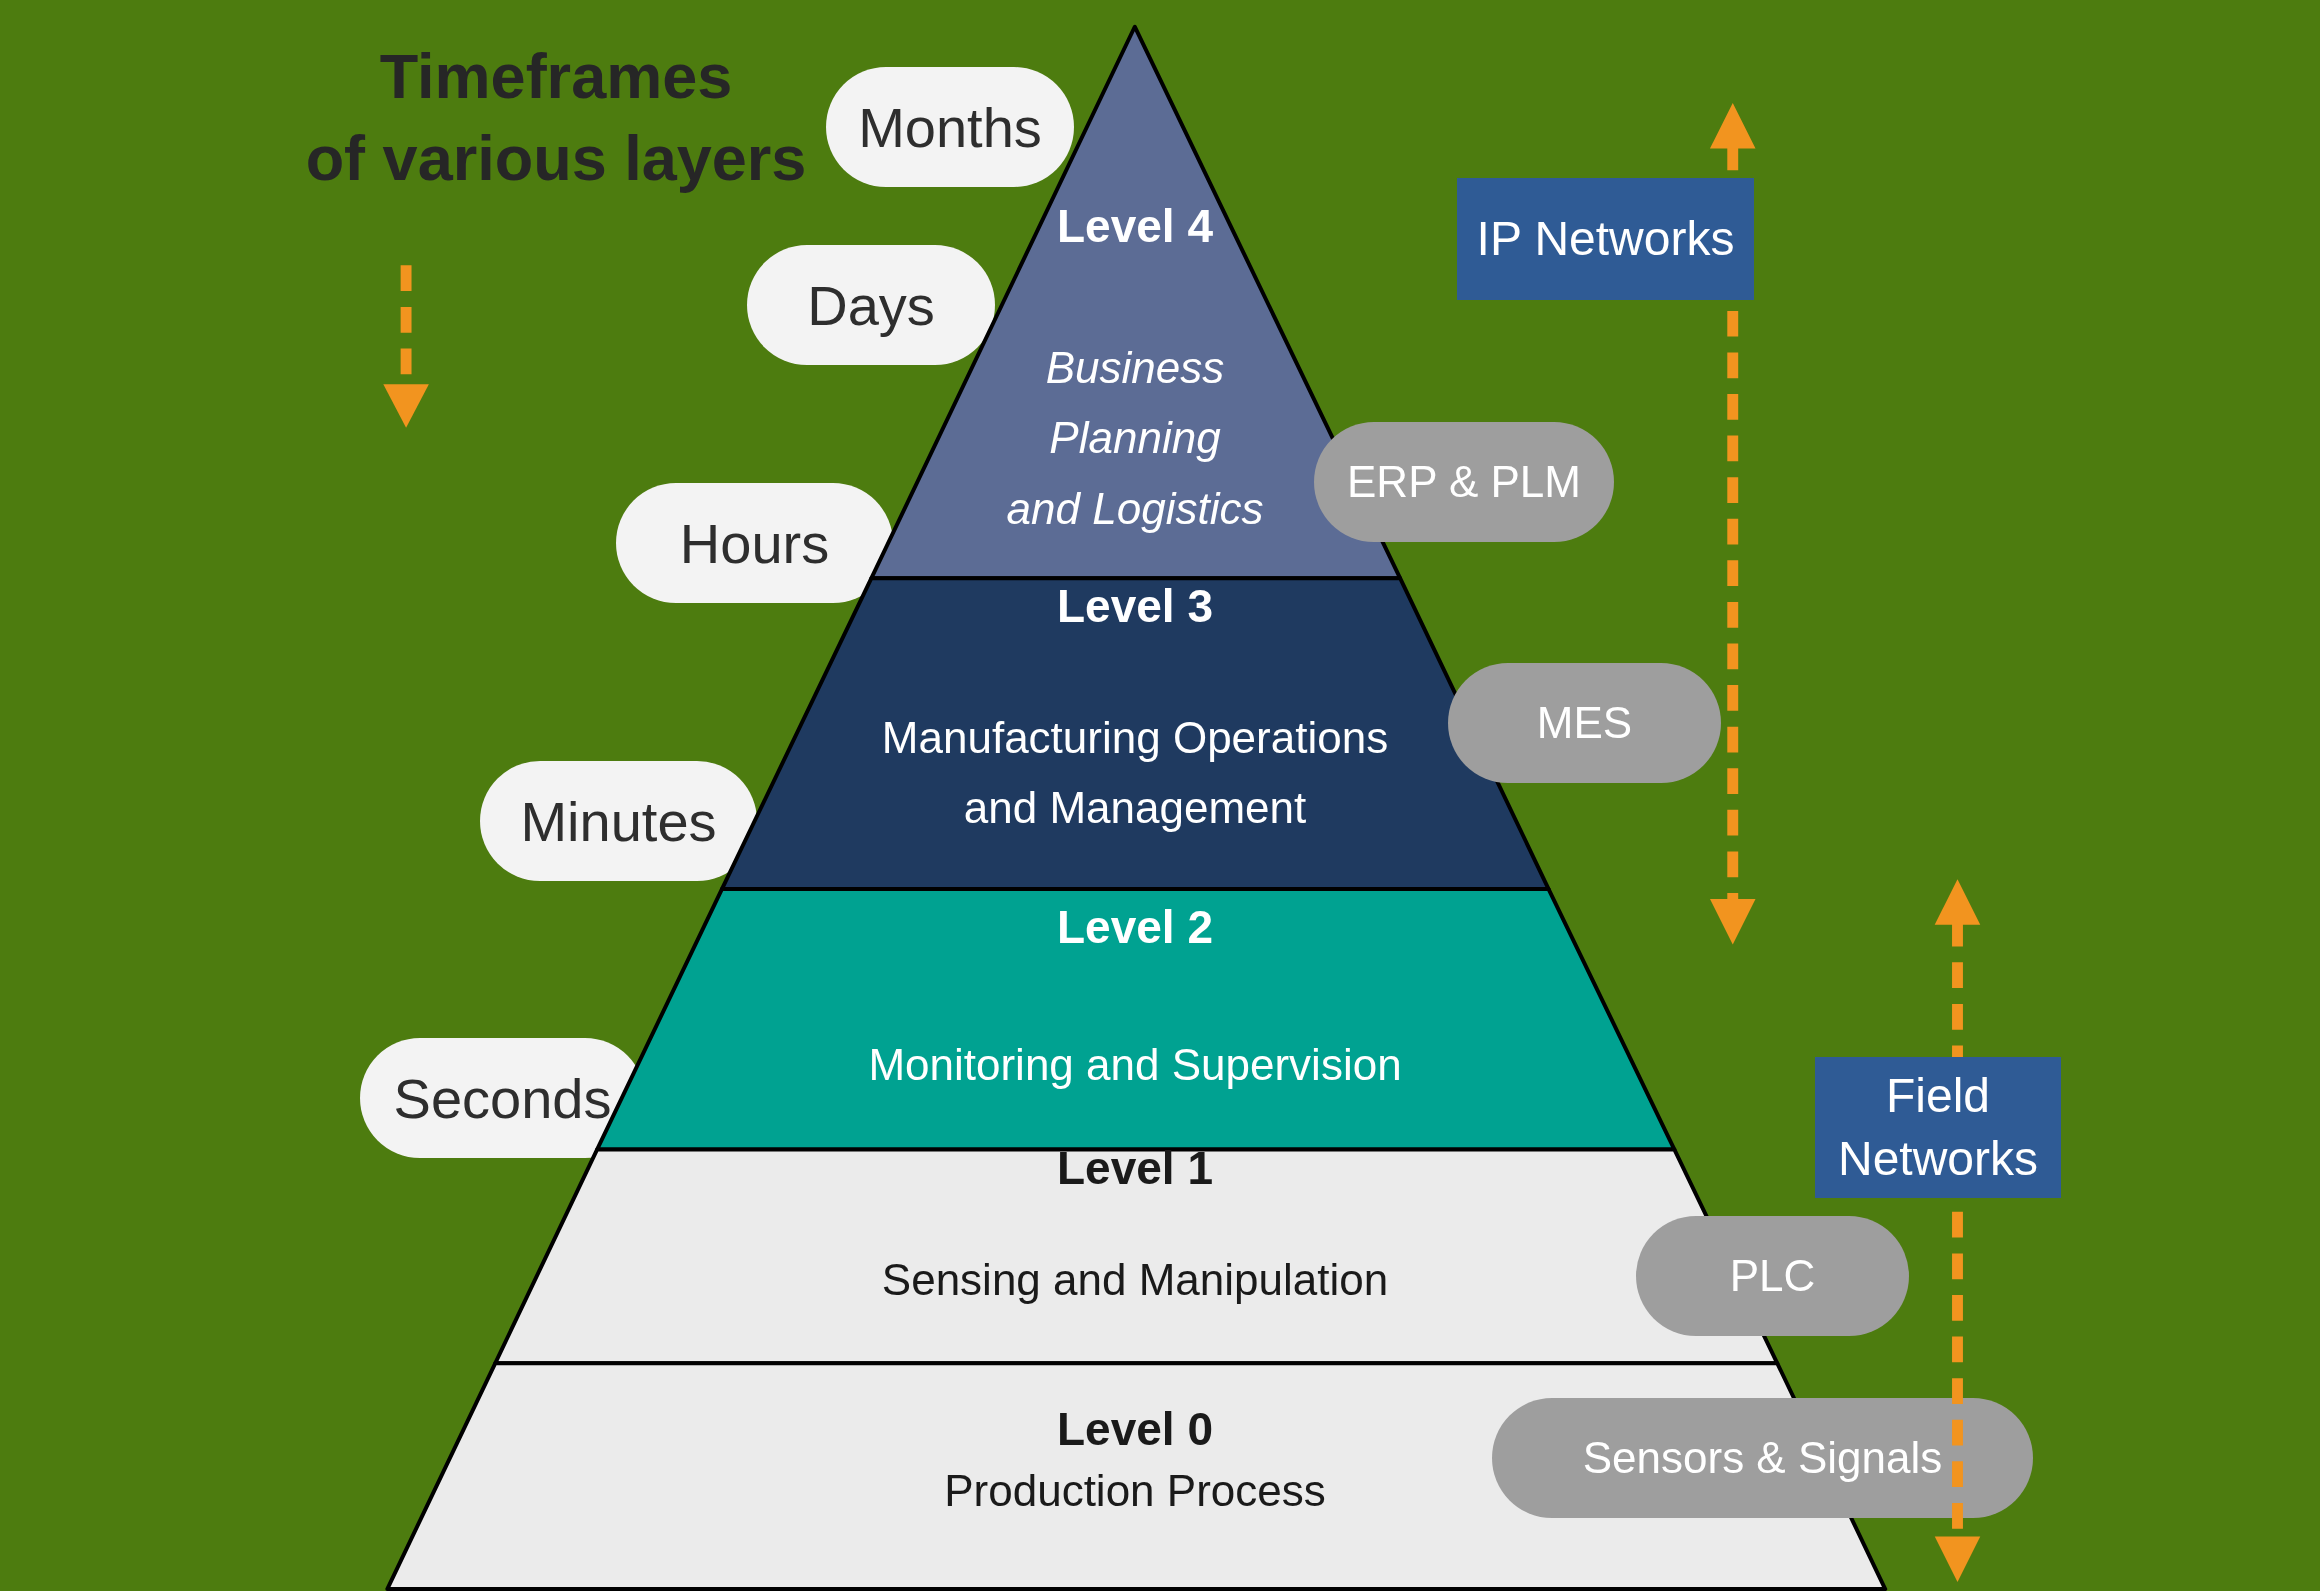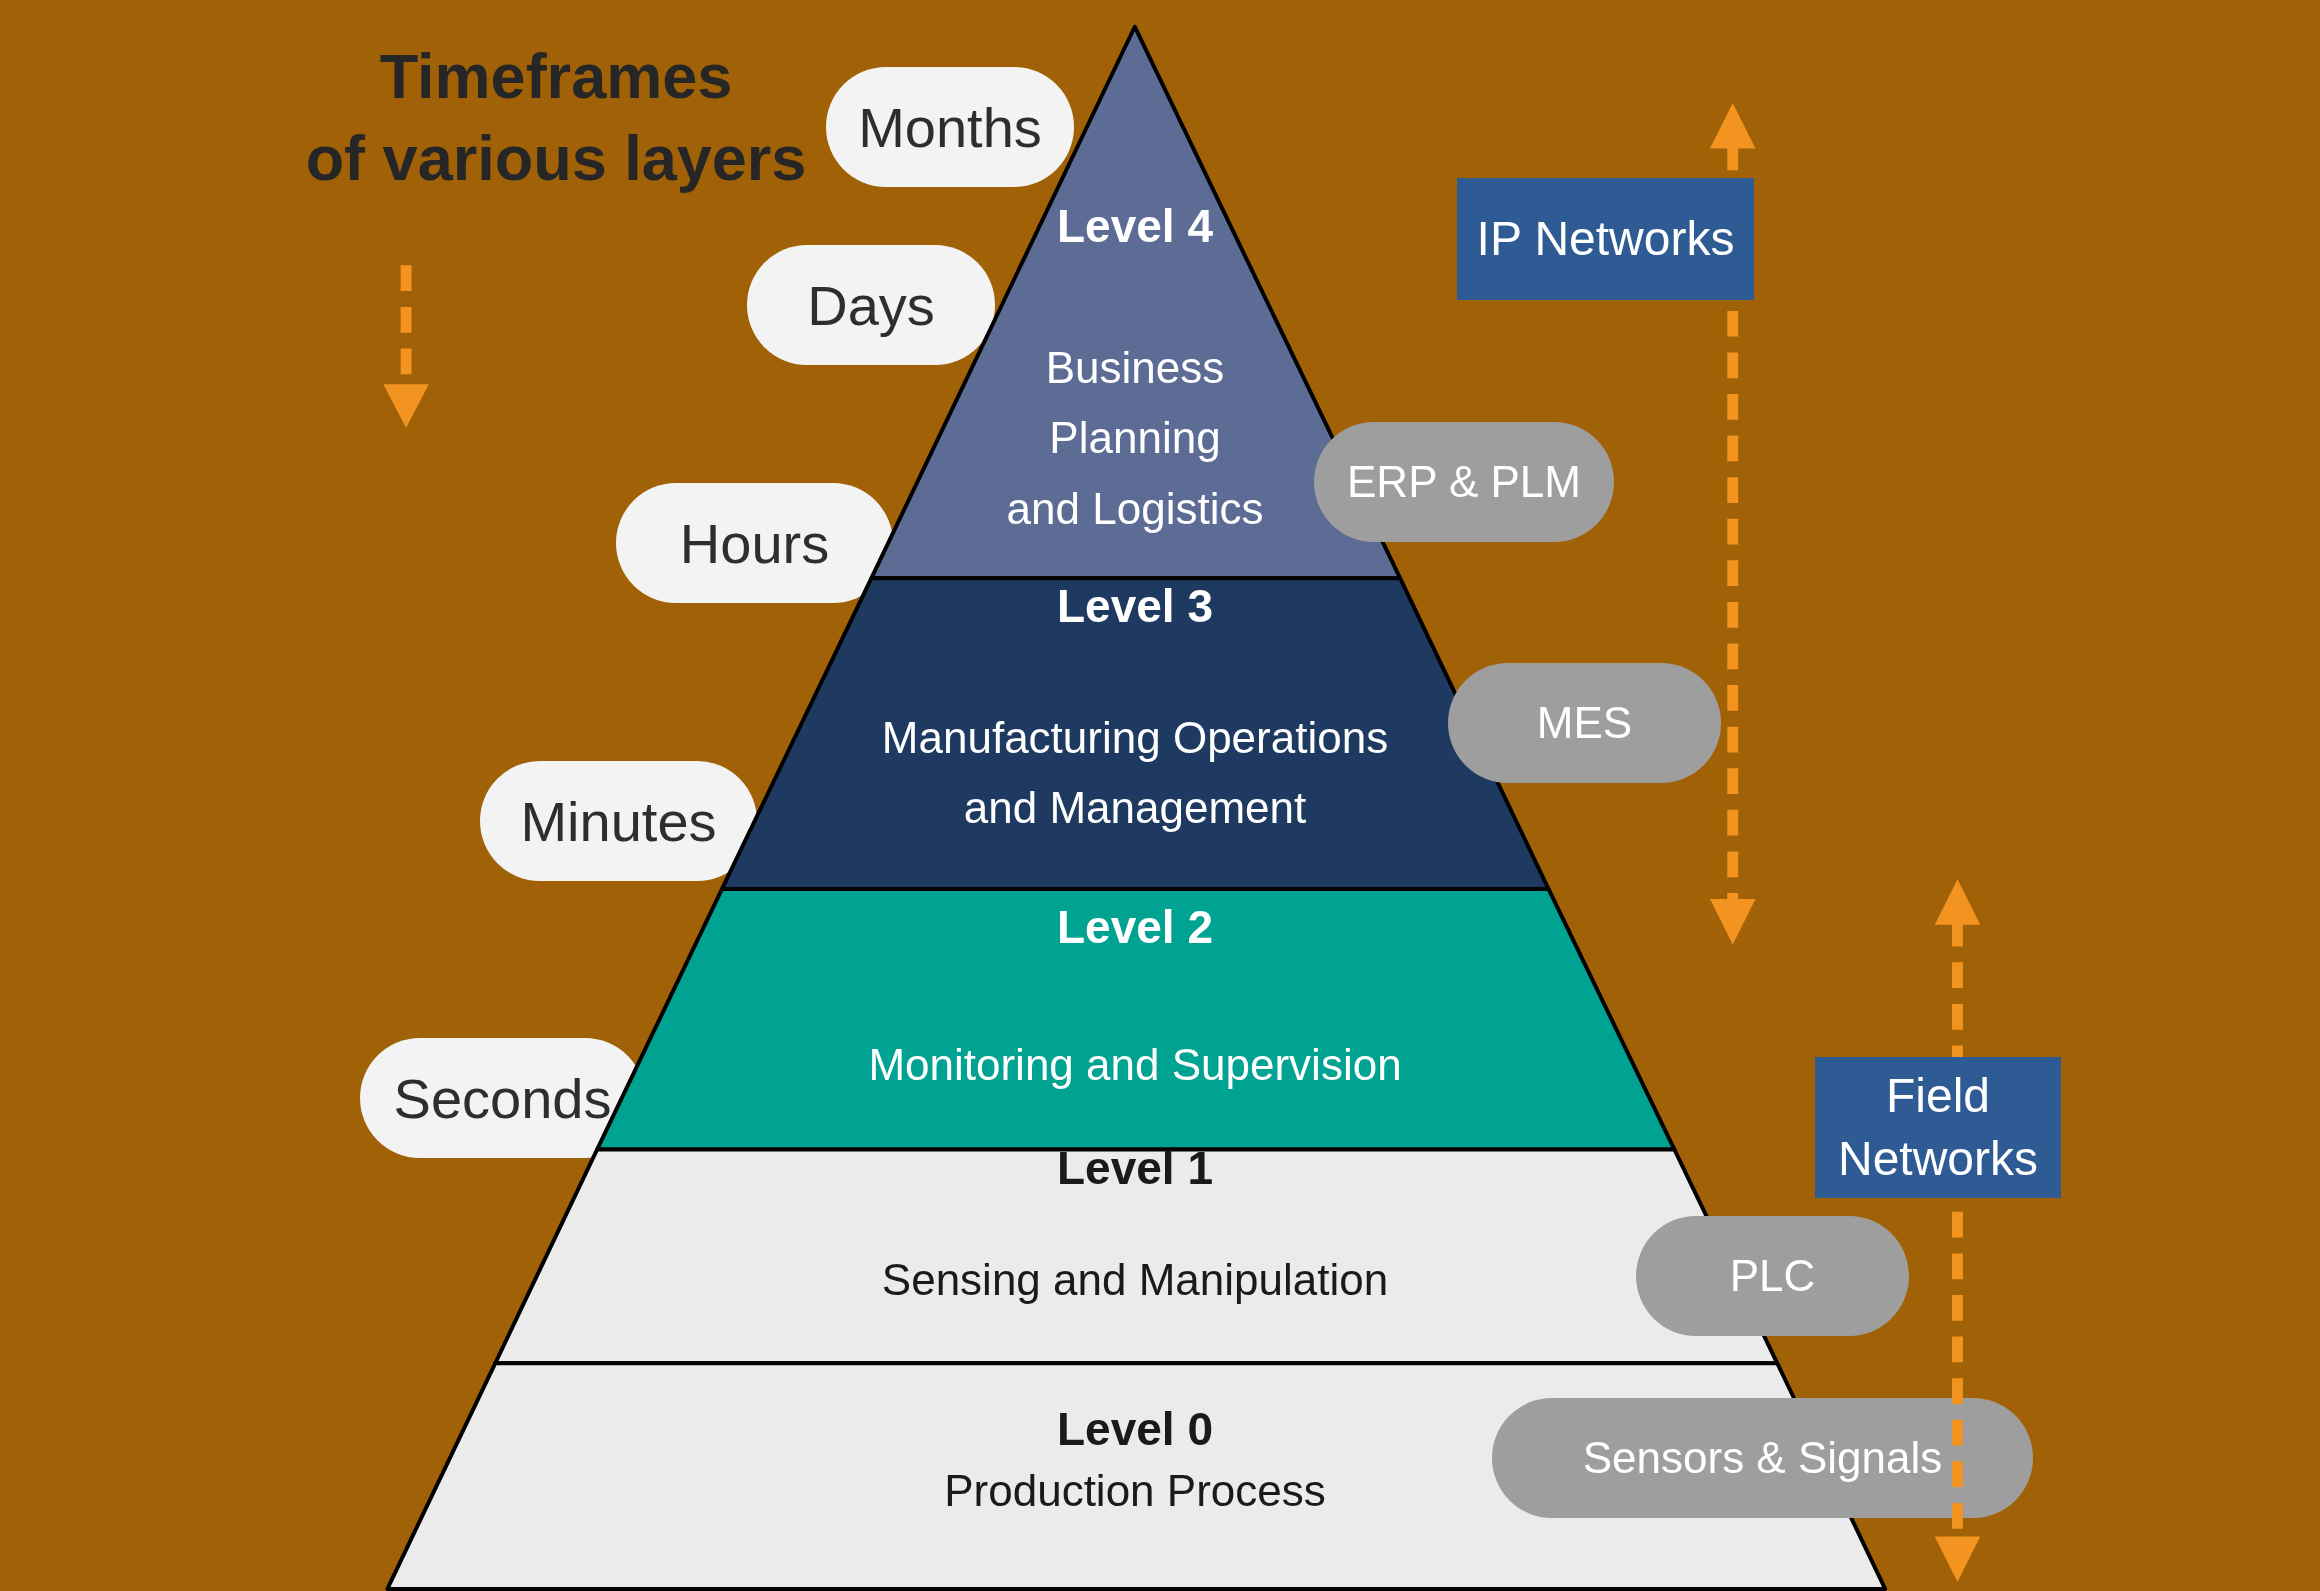--- a/index.html
+++ b/index.html
@@ -1,17 +1,17 @@
 <!DOCTYPE html>
 <html><head>
 <meta charset="utf-8">
 <style>
   html,body { margin:0; padding:0; background:#ffffff; }
   .canvas {
-    position:relative; width:2321px; height:1592px; background:#a16207;
+    position:relative; width:2321px; height:1592px; background:#4d7c0f;
     font-family:"Liberation Sans", sans-serif; overflow:hidden;
   }
   .title {
     position:absolute; left:556px; top:36px; transform:translateX(-50%);
     font-size:63px; font-weight:700; color:#262626; text-align:center;
     white-space:pre-line; line-height:1.3;
   }
   .layer-svg, .arrow-svg { position:absolute; left:0; top:0; }
   .arrow-svg { pointer-events:none; }
 
@@ -49,21 +49,21 @@
     font-weight:700; font-size:46px; text-align:center; white-space:nowrap;
   }
   .lvl-desc {
     position:absolute; left:1135px; transform:translateX(-50%);
     font-weight:400; font-size:44px; text-align:center;
     white-space:pre-line; line-height:1.6;
   }
   .light { color:#FFFFFF; }
   .dark  { color:#1A1A1A; }
 
-  .name-4 { top:199px; }  .desc-4 { top:333px; }
+  .name-4 { top:199px; }  .desc-4 { top:333px;font-style:italic; }
   .name-3 { top:579px; }  .desc-3 { top:703px; }
   .name-2 { top:900px; }  .desc-2 { top:1030px; }
   .name-1 { top:1141px; } .desc-1 { top:1245px; }
   .name-0 { top:1362px;margin-top:40px; } .desc-0 { top:1456px; }
 </style>
 </head>
 <body>
 
 <div class="canvas">
 

